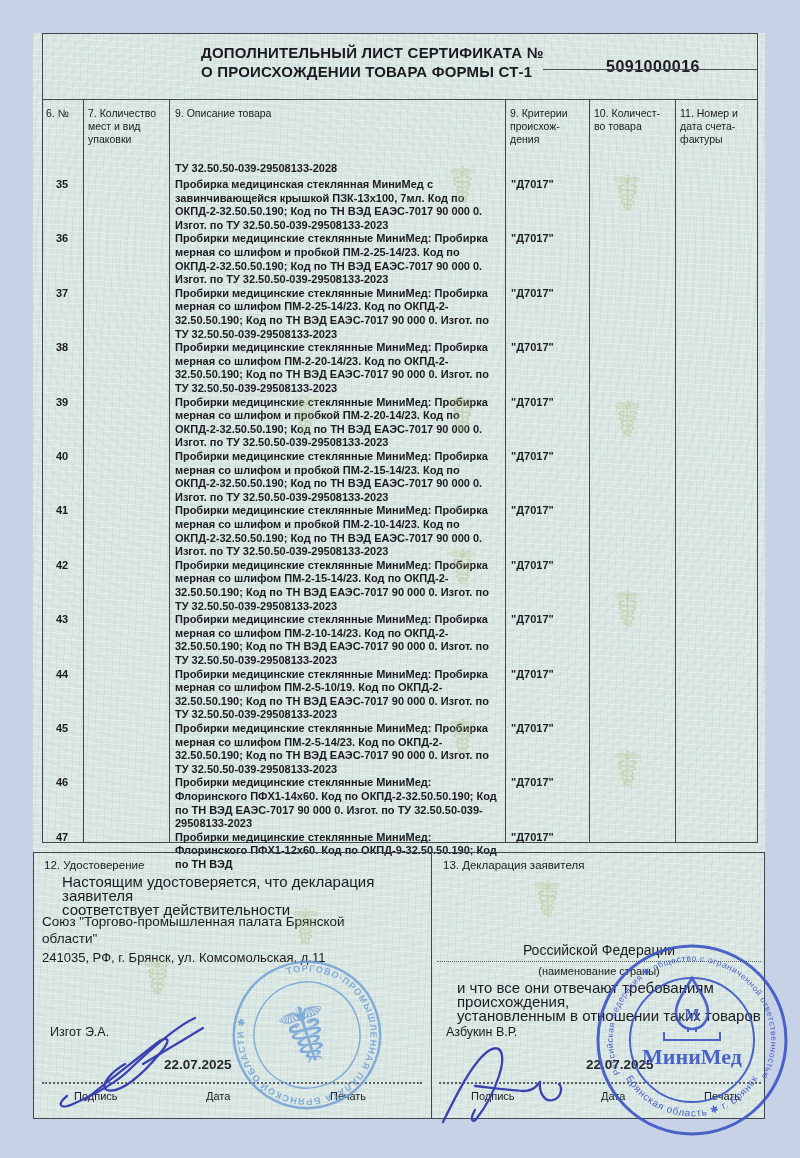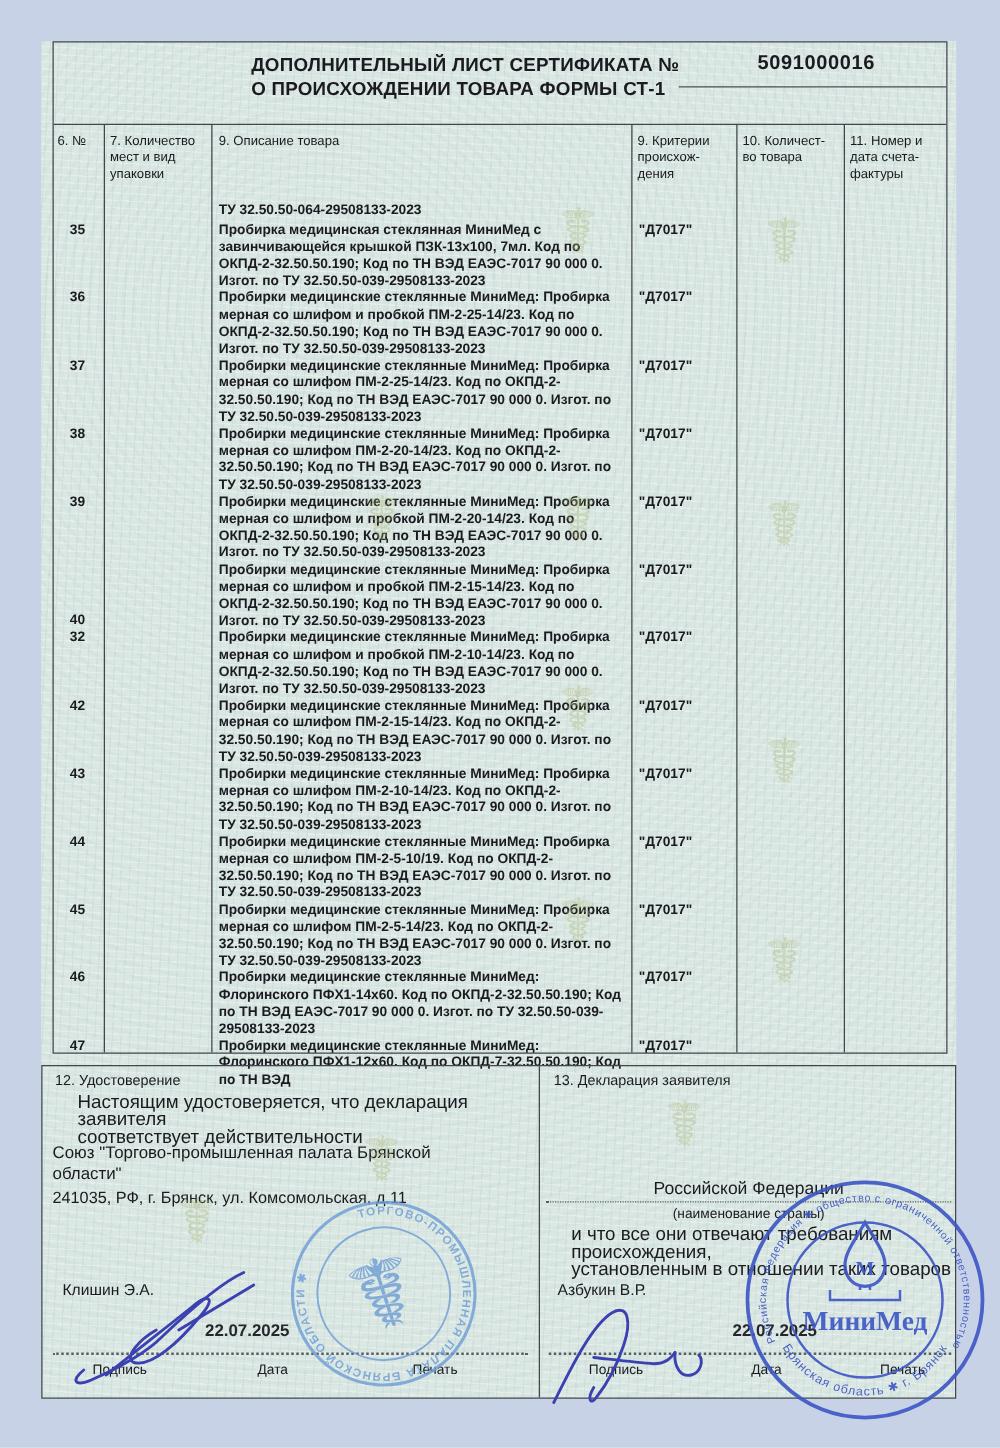--- a/index.html
+++ b/index.html
@@ -20,21 +20,21 @@
       repeating-radial-gradient(circle at 30% 20%, rgba(168,198,208,.10) 0 3px, transparent 3px 9px);
     z-index:1;
   }
   
   #frame{
     position:absolute;left:9px;top:0;width:716px;height:810px;
     border:1.5px solid #41454c;box-sizing:border-box;
   }
   #title-band{position:absolute;left:0;top:0;right:0;height:64.5px;border-bottom:1.5px solid #41454c;}
   #doc-title{position:absolute;left:158px;top:9px;font-size:15px;line-height:19px;font-weight:700;letter-spacing:.2px;white-space:pre-line;}
-  #cert-no{position:absolute;left:505px;top:8px;width:210px;text-align:center;font-size:16px;font-weight:700;letter-spacing:.5px;}
+  #cert-no{position:absolute;left:505px;top:24px;width:210px;text-align:center;font-size:16px;font-weight:700;letter-spacing:.5px;}
   #cert-underline{position:absolute;left:500px;top:35px;width:214px;border-bottom:1.5px solid #4a4e55;}
   #tbody{position:absolute;left:0;top:66px;right:0;bottom:0;}
   .vline{position:absolute;top:0;bottom:0;border-left:1.5px solid #41454c;}
   .colhead{position:absolute;top:7px;font-size:10.5px;line-height:13px;white-space:pre-line;}
   #intro-line{position:absolute;left:132px;top:62px;font-size:11px;font-weight:700;}
   .rownum{position:absolute;left:0;width:38px;text-align:center;font-size:11px;font-weight:700;}
   .rowdesc{position:absolute;left:132px;width:327px;font-size:11px;line-height:13.6px;font-weight:700;}
   .rowcrit{position:absolute;left:468px;width:72px;font-size:11px;font-weight:700;}
   
   #lower-box{
@@ -86,75 +86,75 @@
         <div class="colhead" style="left:132px;width:200px">9. Описание товара</div>
         <div class="colhead" style="left:467px;width:76px">9. Критерии
 происхож-
 дения</div>
         <div class="colhead" style="left:551px;width:78px">10. Количест-
 во товара</div>
         <div class="colhead" style="left:637px;width:84px">11. Номер и
 дата счета-
 фактуры</div>
 
-        <div id="intro-line">ТУ 32.50.50-064-29508133-2023</div>
+        <div id="intro-line">ТУ 32.50.50-039-29508133-2028</div>
         <div id="rows-host">
             <div class="rownum" style="top: 78px;">35</div>
             <div class="rowdesc" style="top: 78px;">Пробирка медицинская стеклянная МиниМед  с завинчивающейся крышкой ПЗК-13х100, 7мл. Код по ОКПД-2-32.50.50.190; Код по ТН ВЭД ЕАЭС-7017 90 000 0. Изгот. по ТУ 32.50.50-039-29508133-2023</div>
             <div class="rowcrit" style="top: 78px;">"Д7017"</div>
             <div class="rownum" style="top: 132.4px;">36</div>
             <div class="rowdesc" style="top: 132.4px;">Пробирки медицинские стеклянные МиниМед: Пробирка мерная со шлифом и пробкой ПМ-2-25-14/23. Код по ОКПД-2-32.50.50.190; Код по ТН ВЭД ЕАЭС-7017 90 000 0. Изгот. по ТУ 32.50.50-039-29508133-2023</div>
             <div class="rowcrit" style="top: 132.4px;">"Д7017"</div>
             <div class="rownum" style="top: 186.8px;">37</div>
             <div class="rowdesc" style="top: 186.8px;">Пробирки медицинские стеклянные МиниМед: Пробирка мерная со шлифом  ПМ-2-25-14/23. Код по ОКПД-2-32.50.50.190; Код по ТН ВЭД ЕАЭС-7017 90 000 0. Изгот. по ТУ 32.50.50-039-29508133-2023</div>
             <div class="rowcrit" style="top: 186.8px;">"Д7017"</div>
             <div class="rownum" style="top: 241.2px;">38</div>
             <div class="rowdesc" style="top: 241.2px;">Пробирки медицинские стеклянные МиниМед: Пробирка мерная со шлифом  ПМ-2-20-14/23. Код по ОКПД-2-32.50.50.190; Код по ТН ВЭД ЕАЭС-7017 90 000 0. Изгот. по ТУ 32.50.50-039-29508133-2023</div>
             <div class="rowcrit" style="top: 241.2px;">"Д7017"</div>
             <div class="rownum" style="top: 295.6px;">39</div>
             <div class="rowdesc" style="top: 295.6px;">Пробирки медицинские стеклянные МиниМед: Пробирка мерная со шлифом и пробкой ПМ-2-20-14/23. Код по ОКПД-2-32.50.50.190; Код по ТН ВЭД ЕАЭС-7017 90 000 0. Изгот. по ТУ 32.50.50-039-29508133-2023</div>
             <div class="rowcrit" style="top: 295.6px;">"Д7017"</div>
-            <div class="rownum" style="top: 350px; margin-top: 40px;">40</div>
+            <div class="rownum" style="top: 350px;">40</div>
             <div class="rowdesc" style="top: 350px;">Пробирки медицинские стеклянные МиниМед: Пробирка мерная со шлифом и пробкой ПМ-2-15-14/23. Код по ОКПД-2-32.50.50.190; Код по ТН ВЭД ЕАЭС-7017 90 000 0. Изгот. по ТУ 32.50.50-039-29508133-2023</div>
             <div class="rowcrit" style="top: 350px;">"Д7017"</div>
-            <div class="rownum" style="top: 404.4px;">32</div>
+            <div class="rownum" style="top: 404.4px;">41</div>
             <div class="rowdesc" style="top: 404.4px;">Пробирки медицинские стеклянные МиниМед: Пробирка мерная со шлифом и пробкой ПМ-2-10-14/23. Код по ОКПД-2-32.50.50.190; Код по ТН ВЭД ЕАЭС-7017 90 000 0. Изгот. по ТУ 32.50.50-039-29508133-2023</div>
             <div class="rowcrit" style="top: 404.4px;">"Д7017"</div>
             <div class="rownum" style="top: 458.8px;">42</div>
             <div class="rowdesc" style="top: 458.8px;">Пробирки медицинские стеклянные МиниМед: Пробирка мерная со шлифом  ПМ-2-15-14/23. Код по ОКПД-2-32.50.50.190; Код по ТН ВЭД ЕАЭС-7017 90 000 0. Изгот. по ТУ 32.50.50-039-29508133-2023</div>
             <div class="rowcrit" style="top: 458.8px;">"Д7017"</div>
             <div class="rownum" style="top: 513.2px;">43</div>
             <div class="rowdesc" style="top: 513.2px;">Пробирки медицинские стеклянные МиниМед: Пробирка мерная со шлифом  ПМ-2-10-14/23. Код по ОКПД-2-32.50.50.190; Код по ТН ВЭД ЕАЭС-7017 90 000 0. Изгот. по ТУ 32.50.50-039-29508133-2023</div>
             <div class="rowcrit" style="top: 513.2px;">"Д7017"</div>
             <div class="rownum" style="top: 567.6px;">44</div>
             <div class="rowdesc" style="top: 567.6px;">Пробирки медицинские стеклянные МиниМед: Пробирка мерная со шлифом  ПМ-2-5-10/19. Код по ОКПД-2-32.50.50.190; Код по ТН ВЭД ЕАЭС-7017 90 000 0. Изгот. по ТУ 32.50.50-039-29508133-2023</div>
             <div class="rowcrit" style="top: 567.6px;">"Д7017"</div>
             <div class="rownum" style="top: 622px;">45</div>
             <div class="rowdesc" style="top: 622px;">Пробирки медицинские стеклянные МиниМед: Пробирка мерная со шлифом  ПМ-2-5-14/23. Код по ОКПД-2-32.50.50.190; Код по ТН ВЭД ЕАЭС-7017 90 000 0. Изгот. по ТУ 32.50.50-039-29508133-2023</div>
             <div class="rowcrit" style="top: 622px;">"Д7017"</div>
             <div class="rownum" style="top: 676.4px;">46</div>
             <div class="rowdesc" style="top: 676.4px;">Пробирки медицинские стеклянные МиниМед: Флоринского ПФХ1-14х60. Код по ОКПД-2-32.50.50.190; Код по ТН ВЭД ЕАЭС-7017 90 000 0. Изгот. по ТУ 32.50.50-039-29508133-2023</div>
             <div class="rowcrit" style="top: 676.4px;">"Д7017"</div>
             <div class="rownum" style="top: 730.8px;">47</div>
-            <div class="rowdesc" style="top: 730.8px;">Пробирки медицинские стеклянные МиниМед: Флоринского ПФХ1-12х60. Код по ОКПД-7-32.50.50.190; Код по ТН ВЭД</div>
+            <div class="rowdesc" style="top: 730.8px;">Пробирки медицинские стеклянные МиниМед: Флоринского ПФХ1-12х60. Код по ОКПД-9-32.50.50.190; Код по ТН ВЭД</div>
             <div class="rowcrit" style="top: 730.8px;">"Д7017"</div>
           </div>
       </div>
     </div>
 
     <div id="lower-box">
       <div id="lower-divider"></div>
 
       <div class="sec-head" style="left:10px;top:6px">12. Удостоверение</div>
       <div class="sec-body" style="left:28px;top:22px;width:350px">Настоящим удостоверяется, что декларация заявителя
 соответствует действительности</div>
       <div class="org-name" style="left:8px;top:60px;width:382px">Союз "Торгово-промышленная палата Брянской
 области"</div>
       <div class="org-addr" style="left:8px;top:97px;width:382px">241035, РФ, г. Брянск, ул. Комсомольская, д.11</div>
-      <div class="signer" style="left:16px;top:172px">Клишин Э.А.</div>
+      <div class="signer" style="left:16px;top:172px">Изгот Э.А.</div>
       <div class="sig-date" style="left:130px;top:204px">22.07.2025</div>
       <div class="dotline" style="left:8px;top:229px;width:380px"></div>
       <div class="sig-label" style="left:40px;top:237px">Подпись</div>
       <div class="sig-label" style="left:172px;top:237px">Дата</div>
       <div class="sig-label" style="left:296px;top:237px">Печать</div>
 
       <div class="sec-head" style="left:409px;top:6px">13. Декларация заявителя</div>
       <div class="country" style="left:405px;top:89px;width:320px">Российской Федерации</div>
       <div class="dotline" style="left:403px;top:108px;width:324px;border-bottom-width:1.5px"></div>
       <div class="country-cap" style="left:405px;top:112px;width:320px">(наименование страны)</div>

